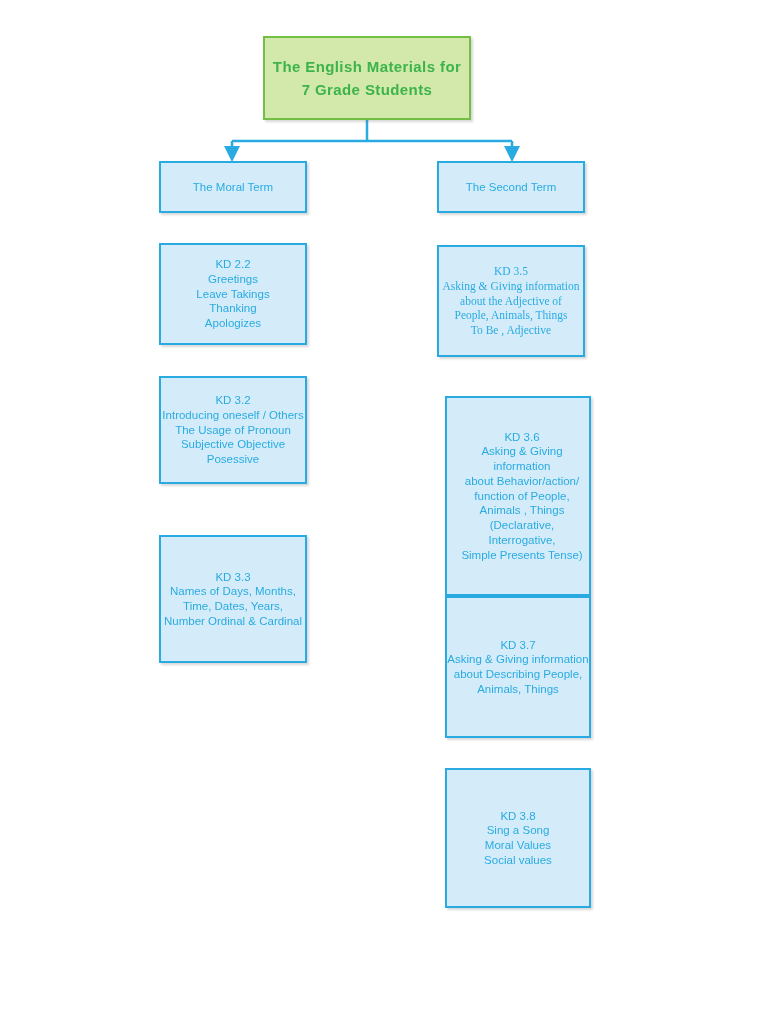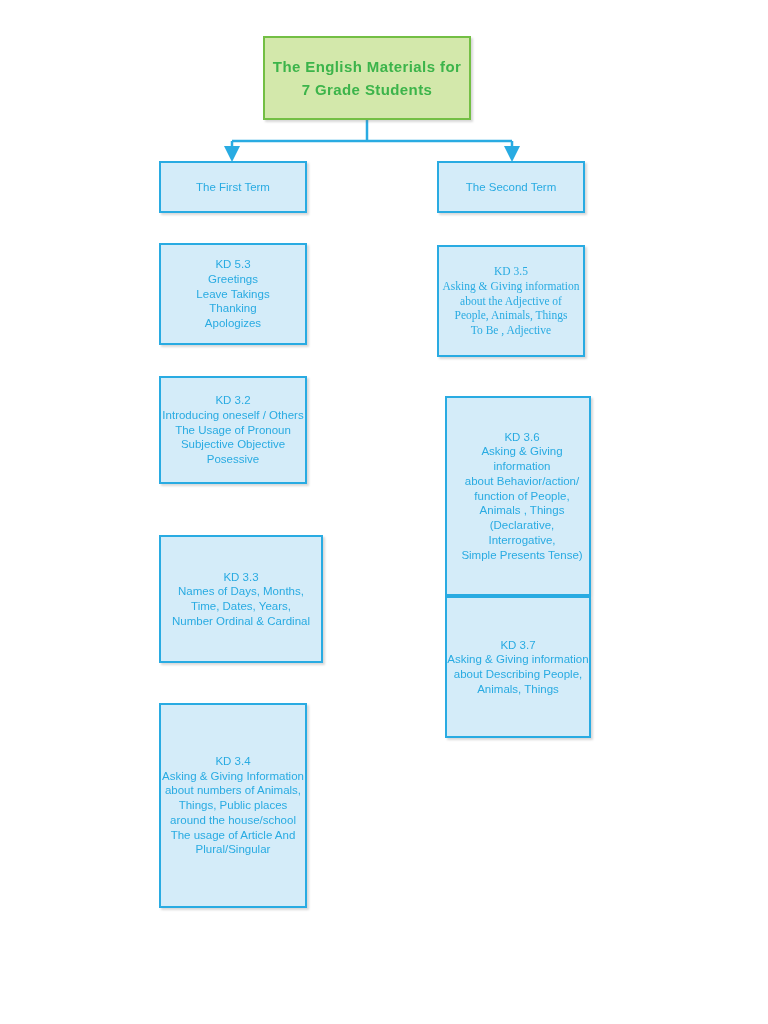--- a/index.html
+++ b/index.html
@@ -95,55 +95,46 @@
     <line x1="512" y1="141" x2="512" y2="150" stroke="#29abe2" stroke-width="2.5"></line>
     <polygon points="504,146 520,146 512,162" fill="#29abe2"></polygon>
   </svg>
 
   <div class="node node-root" style="left:263px; top:36px; width:208px; height:84px;">
     <span class="node-text">The English Materials for
 7 Grade Students</span>
   </div>
 
   <div class="node node-blue node-term" style="left:159px; top:161px; width:148px; height:52px;">
-    <span class="node-text">The First Term</span>
+    <span class="node-text">The Moral Term</span>
   </div>
 
   <div class="node node-blue" style="left:159px; top:243px; width:148px; height:102px;">
-    <span class="node-text">KD 5.3
+    <span class="node-text">KD 2.2
 Greetings
 Leave Takings
 Thanking
 Apologizes</span>
   </div>
 
   <div class="node node-blue" style="left:159px; top:376px; width:148px; height:108px;">
     <span class="node-text">KD 3.2
 Introducing oneself / Others
 The Usage of Pronoun
 Subjective Objective
 Posessive</span>
   </div>
 
-  <div class="node node-blue" style="left:159px; top:535px; width:164px; height:128px;">
+  <div class="node node-blue" style="left:159px; top:535px; width:148px; height:128px;">
     <span class="node-text">KD 3.3
 Names of Days, Months,
 Time, Dates, Years,
 Number Ordinal &amp; Cardinal</span>
   </div>
 
-  <div class="node node-blue" style="left:159px; top:703px; width:148px; height:205px;">
-    <span class="node-text">KD 3.4
-Asking &amp; Giving Information
-about numbers of Animals,
-Things, Public places
-around the house/school
-The usage of Article And
-Plural/Singular</span>
-  </div>
 
   <div class="node node-blue node-term" style="left:437px; top:161px; width:148px; height:52px;text-align:center;">
     <span class="node-text">The Second Term</span>
   </div>
 
   <div class="node node-blue" style="left:437px; top:245px; width:148px; height:112px;font-family:Liberation Serif, serif;">
     <span class="node-text">KD 3.5
 Asking &amp; Giving information
 about the Adjective of
 People, Animals, Things
@@ -160,14 +151,20 @@
 Simple Presents Tense)</span>
   </div>
 
   <div class="node node-blue" style="left:445px; top:596px; width:146px; height:142px;align-items:center;">
     <span class="node-text">KD 3.7
 Asking &amp; Giving information
 about Describing People,
 Animals, Things</span>
   </div>
 
+  <div class="node node-blue" style="left:445px; top:768px; width:146px; height:140px;">
+    <span class="node-text">KD 3.8
+Sing a Song
+Moral Values
+Social values</span>
+  </div>
 
 </div>
 
 </body></html>

